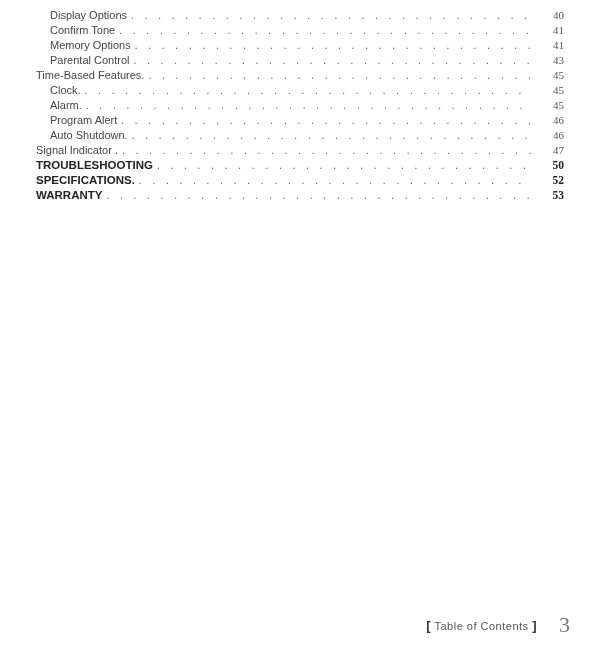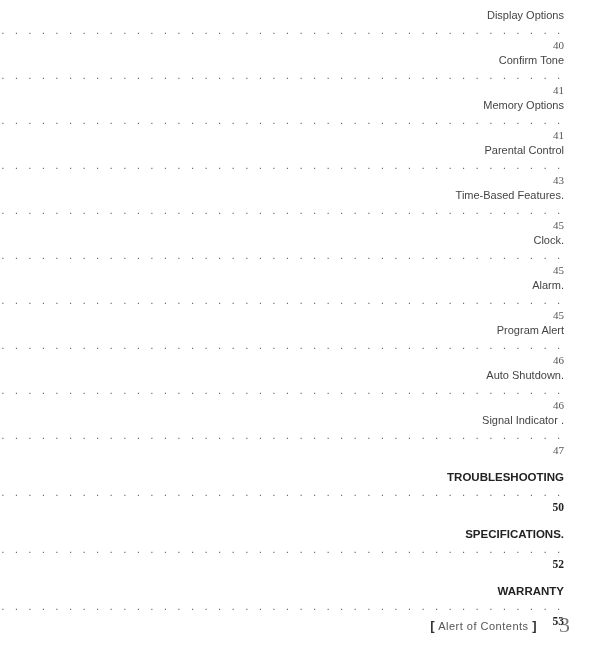--- a/index.html
+++ b/index.html
@@ -16,29 +16,28 @@
   .page {
     padding: 8px 36px 0 36px;
   }
   .row {
     display: flex;
     align-items: flex-end;
     font-size: 11px;
     line-height: 15px;
     margin-bottom: 0;
     white-space: nowrap;
-    flex-direction: column;
   }
   .row.bold .title, .row.bold .pnum {
     font-weight: bold;
     color: #222;
   }
   .row.bold {
     font-size: 11.5px;
-    margin-top: 12px;
+    margin-top: 0;
   }
   .title {
     flex: none;
     color: #444;
   }
   .indent-1 .title { padding-left: 0px; }
   .indent-2 .title { padding-left: 14px; }
   .dots {
     flex: 1 1 auto;
     overflow: hidden;
@@ -152,17 +151,17 @@
         <span class="title">WARRANTY</span>
         <span class="dots"></span>
         <span class="pnum">53</span>
       </div>
     </div>
 </div>
 
 <div class="footer">
   <span class="bracketed">
     <span class="bracket">[</span>
-    <span>Alert of Contents</span>
+    <span>Table of Contents</span>
     <span class="bracket">]</span>
   </span>
   <span class="pageno">3</span>
 </div>
 
 </body></html>

